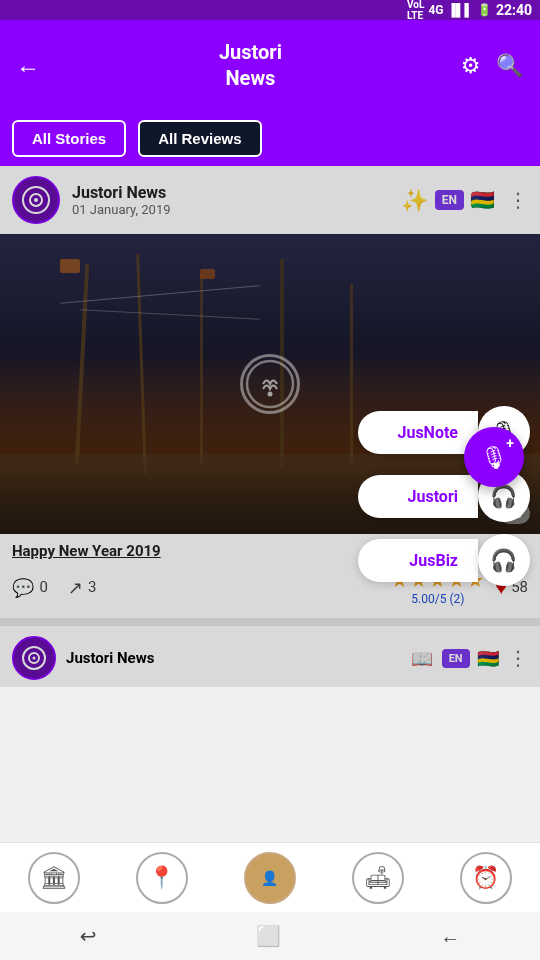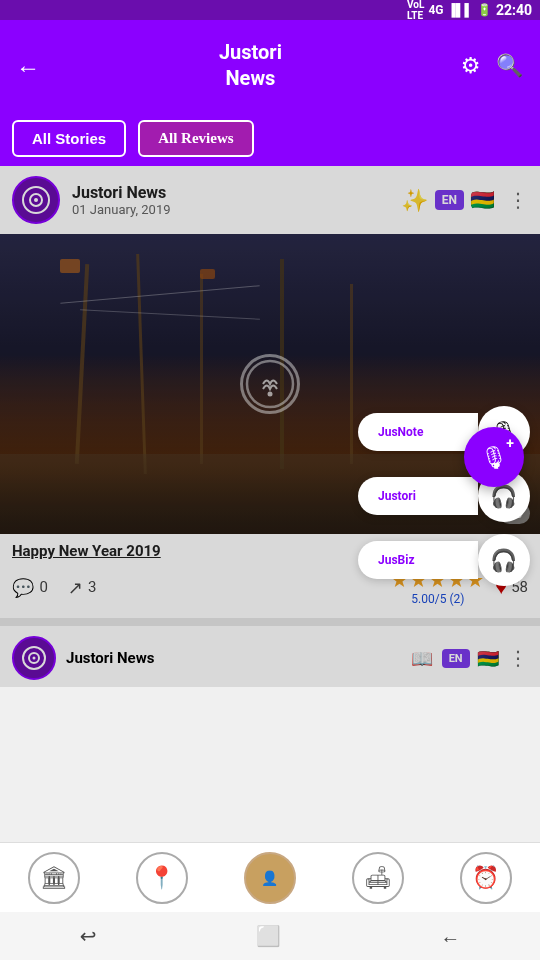--- a/index.html
+++ b/index.html
@@ -69,22 +69,21 @@
       border: 2px solid white;
       background: transparent;
       color: white;
       font-size: 15px;
       font-weight: bold;
       padding: 8px 18px;
       border-radius: 6px;
       cursor: pointer;
     }
     .tab-btn.active {
-      background: #a21caf;
-      font-family: Liberation Serif, serif;
+      background: #0f172a;
     }
 
     
     .content {
       width: 100%;
       background: #e8e8e8;
       position: relative;
     }
 
     
@@ -266,26 +265,27 @@
     }
     .float-item {
       display: flex;
       align-items: center;
       gap: 0;
       cursor: pointer;
     }
     .float-label {
       background: white;
       color: #8b00ff;
-      font-size: 12px;
+      font-size: 16px;
       font-weight: bold;
       padding: 12px 20px;
       border-radius: 30px 0 0 30px;
       box-shadow: 0 2px 8px rgba(0,0,0,0.18);
       min-width: 120px;
+      text-align: right;
     }
     .float-icon {
       width: 52px;
       height: 52px;
       border-radius: 50%;
       background: white;
       display: flex;
       align-items: center;
       justify-content: center;
       box-shadow: 0 2px 8px rgba(0,0,0,0.18);

